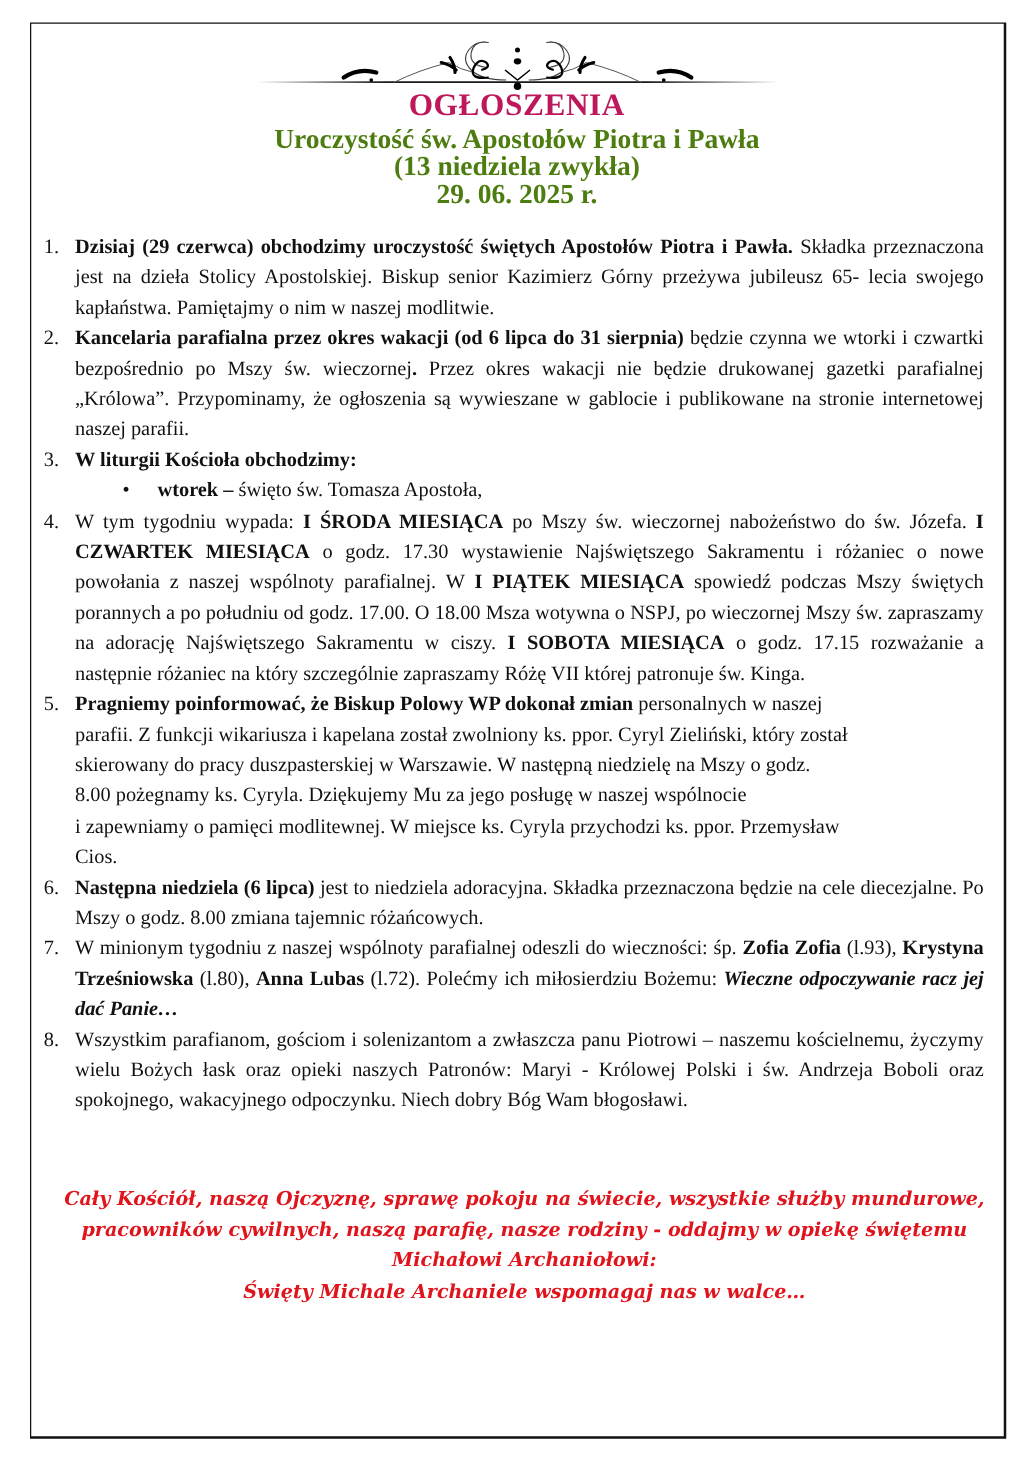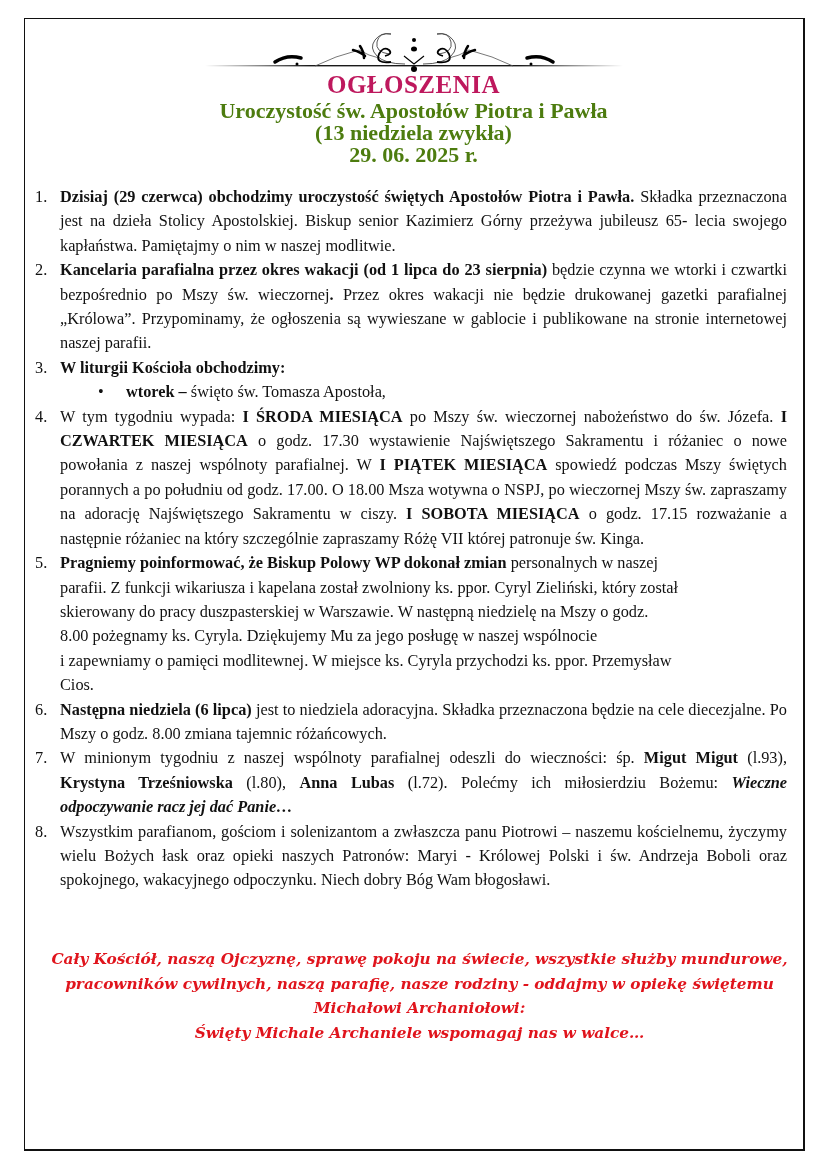--- a/index.html
+++ b/index.html
@@ -72,39 +72,39 @@
   <div class="subtitle">Uroczystość św. Apostołów Piotra i Pawła</div>
   <div class="subtitle">(13 niedziela zwykła)</div>
   <div class="subtitle">29. 06. 2025 r.</div>
 </div>
 
 <ol class="list">
   <li class="item">
     <span class="num">1.</span><b>Dzisiaj (29 czerwca) obchodzimy uroczystość świętych  Apostołów Piotra i Pawła.</b><span> Składka przeznaczona jest na dzieła Stolicy Apostolskiej. Biskup senior Kazimierz Górny przeżywa jubileusz 65- lecia swojego kapłaństwa. Pamiętajmy o nim w naszej modlitwie.</span>
   </li>
   <li class="item">
-    <span class="num">2.</span><b>Kancelaria parafialna przez okres wakacji (od 1 lipca do 23 sierpnia)</b><span> będzie czynna we wtorki i czwartki bezpośrednio po Mszy św. wieczornej</span><b>.</b><span>  Przez okres wakacji nie będzie drukowanej gazetki parafialnej „Królowa”. Przypominamy, że ogłoszenia są wywieszane w gablocie i publikowane na stronie internetowej naszej parafii.</span>
+    <span class="num">2.</span><b>Kancelaria parafialna przez okres wakacji (od 6 lipca do 31 sierpnia)</b><span> będzie czynna we wtorki i czwartki bezpośrednio po Mszy św. wieczornej</span><b>.</b><span>  Przez okres wakacji nie będzie drukowanej gazetki parafialnej „Królowa”. Przypominamy, że ogłoszenia są wywieszane w gablocie i publikowane na stronie internetowej naszej parafii.</span>
   </li>
   <li class="item">
     <span class="num">3.</span><b>W liturgii Kościoła obchodzimy:</b>
     <ul class="bullet-list">
       <li><b>wtorek –</b><span>  święto św. Tomasza Apostoła,</span></li>
     </ul>
   </li>
   <li class="item">
     <span class="num">4.</span><span>W tym tygodniu wypada: </span><b>I ŚRODA MIESIĄCA</b><span> po Mszy św. wieczornej nabożeństwo do św. Józefa. </span><b>I CZWARTEK MIESIĄCA</b><span> o godz. 17.30 wystawienie Najświętszego Sakramentu i różaniec o nowe powołania z naszej wspólnoty parafialnej. W </span><b>I PIĄTEK MIESIĄCA</b><span> spowiedź podczas Mszy świętych porannych  a po południu od godz. 17.00. O 18.00 Msza wotywna o NSPJ, po wieczornej Mszy św. zapraszamy na adorację Najświętszego Sakramentu  w ciszy. </span><b>I SOBOTA MIESIĄCA</b><span> o godz. 17.15 rozważanie a następnie różaniec na który szczególnie zapraszamy Różę VII której patronuje św. Kinga.</span>
   </li>
   <li class="item nojust">
     <span class="num">5.</span><b>Pragniemy poinformować, że Biskup Polowy WP dokonał zmian</b><span> personalnych w naszej</span><br><span>parafii. Z funkcji wikariusza i kapelana został zwolniony ks. ppor. Cyryl Zieliński, który został</span><br><span>skierowany do pracy duszpasterskiej w Warszawie. W następną niedzielę na Mszy o godz.</span><br><span>8.00 pożegnamy ks. Cyryla. Dziękujemy Mu za jego posługę w naszej wspólnocie</span><br><span>i zapewniamy o pamięci modlitewnej. W miejsce ks. Cyryla przychodzi ks. ppor. Przemysław</span><br><span>Cios.</span>
   </li>
   <li class="item">
     <span class="num">6.</span><b>Następna niedziela (6 lipca)</b><span> jest to niedziela adoracyjna. Składka przeznaczona będzie na cele diecezjalne. Po Mszy o godz. 8.00 zmiana tajemnic różańcowych.</span>
   </li>
   <li class="item">
-    <span class="num">7.</span><span>W minionym tygodniu z naszej wspólnoty parafialnej odeszli do wieczności: śp. </span><b>Migut Migut</b><span> (l.93), </span><b>Krystyna Trześniowska</b><span> (l.80), </span><b>Anna Lubas</b><span> (l.72).  Polećmy ich miłosierdziu Bożemu: </span><b><i>Wieczne odpoczywanie racz jej dać Panie…</i></b>
+    <span class="num">7.</span><span>W minionym tygodniu z naszej wspólnoty parafialnej odeszli do wieczności: śp. </span><b>Zofia Zofia</b><span> (l.93), </span><b>Krystyna Trześniowska</b><span> (l.80), </span><b>Anna Lubas</b><span> (l.72).  Polećmy ich miłosierdziu Bożemu: </span><b><i>Wieczne odpoczywanie racz jej dać Panie…</i></b>
   </li>
   <li class="item">
     <span class="num">8.</span><span>Wszystkim parafianom, gościom i solenizantom a zwłaszcza panu Piotrowi – naszemu kościelnemu, życzymy wielu Bożych łask oraz opieki naszych Patronów: Maryi - Królowej Polski i św. Andrzeja Boboli oraz spokojnego, wakacyjnego odpoczynku. Niech dobry Bóg Wam błogosławi.</span>
   </li>
 </ol>
 
 <div class="prayer">
   <div>Cały Kościół, naszą Ojczyznę, sprawę pokoju na świecie, wszystkie służby mundurowe,</div>
   <div>pracowników cywilnych,   naszą parafię, nasze rodziny - oddajmy w opiekę świętemu</div>
   <div>Michałowi Archaniołowi:</div>

